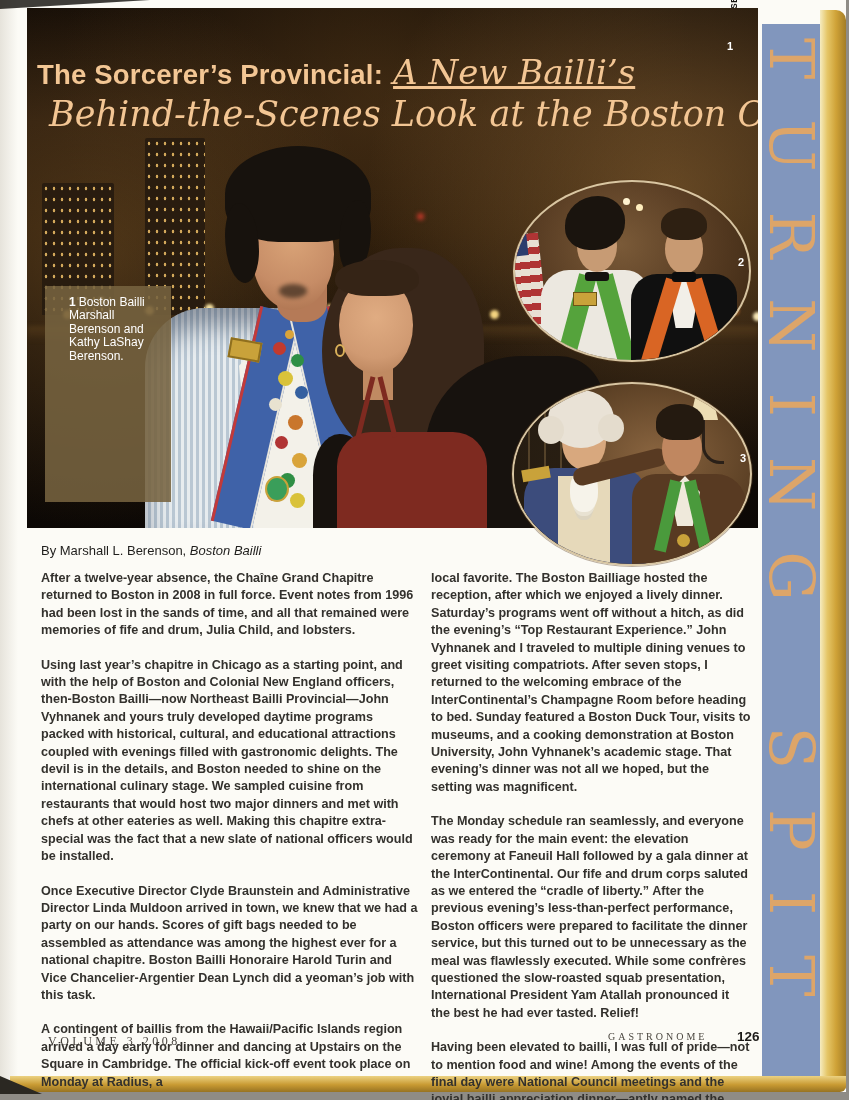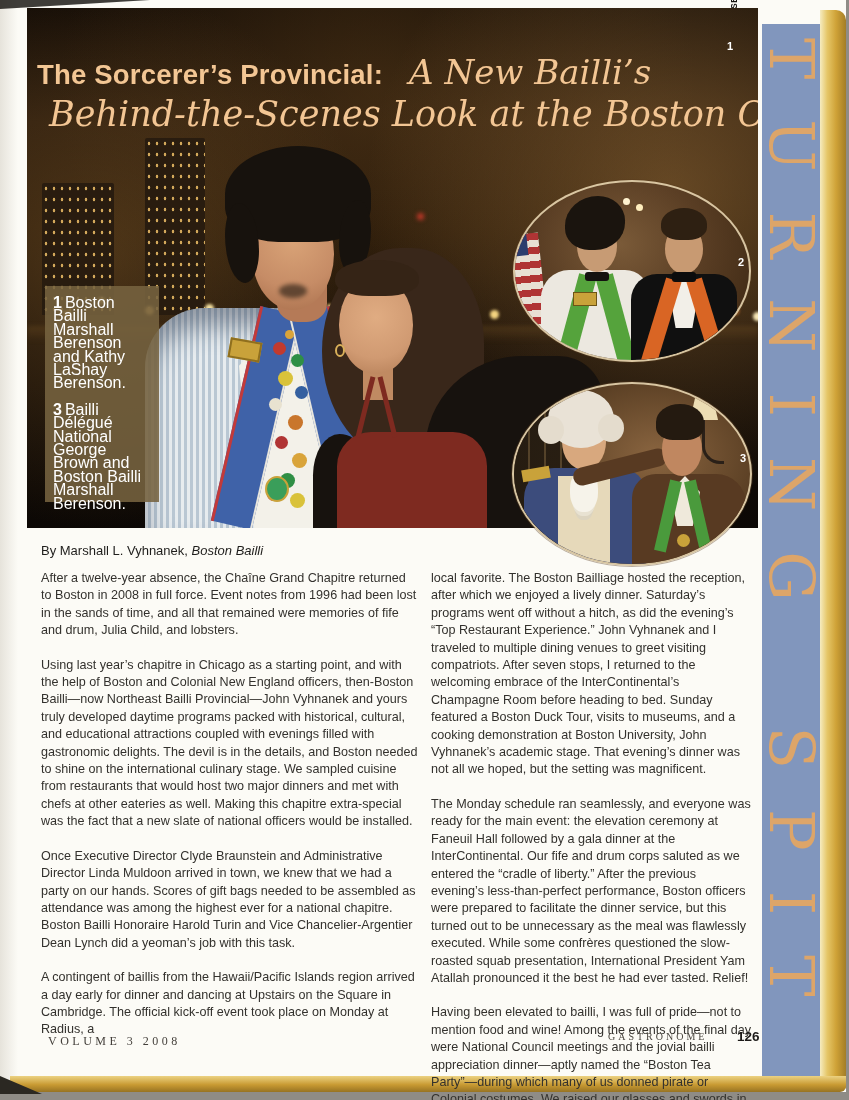--- a/index.html
+++ b/index.html
@@ -103,28 +103,28 @@
   .w-neck { left:336px; top:358px; width:30px; height:34px; background:#c08a62; }
   .w-shawl-r { left:398px; top:348px; width:178px; height:174px; border-radius:55% 25% 0 0; background:#17120e; }
   .w-shawl-l { left:286px; top:426px; width:62px; height:96px; border-radius:45% 60% 0 0; background:#17120e; }
   .w-top { left:310px; top:424px; width:150px; height:98px; border-radius:34px 34px 0 0; background:#7e2a20; }
   .w-strap-l { left:336px; top:368px; width:5px; height:62px; background:#7e2a20; transform:rotate(14deg); }
   .w-strap-r { left:358px; top:368px; width:5px; height:62px; background:#7e2a20; transform:rotate(-14deg); }
 
   
   .title-line1 { left:10px; top:44px; white-space:nowrap; }
   .title-bold { font-size:27.5px; font-weight:bold; color:#f3c694; letter-spacing:.2px; }
-  .title-script { font-family:"DejaVu Serif", serif; font-style:italic; font-size:34px; color:#f3c694; margin-left:26px; }
+  .title-script { font-family:"DejaVu Serif", serif; font-style:italic; font-size:34px; color:#f3c694; margin-left:10px;text-decoration:underline; }
   .title-line2 { left:22px; top:86px; font-family:"DejaVu Serif", serif; font-style:italic;
     font-size:35px; color:#f3c694; white-space:nowrap; }
 
   
-  .caption-box { left:18px; top:278px; width:114px; height:216px;
-    background:rgba(118,99,64,.88); padding:10px 8px; color:#fff;
-    font-size:16px; line-height:13.4px; }
+  .caption-box { left:18px; top:278px; width:126px; height:216px;
+    background:rgba(118,99,64,.88); padding:10px 24px; color:#fff;
+    font-size:12px; line-height:13.4px; }
   .caption-item { margin-bottom:13px; }
   .cap-num { font-weight:bold; margin-right:3px; }
 
   
   .oval { border-radius:50%; overflow:hidden; border:2px solid rgba(240,222,184,.85);
     box-shadow:0 0 0 1px rgba(90,60,30,.4); }
   #oval1 { left:513px; top:180px; width:238px; height:182px;
     background:radial-gradient(ellipse at 45% 35%, #7a5a38 0%, #5a3e24 45%, #35220f 100%); }
   #oval2 { left:512px; top:382px; width:240px; height:184px;
     background:radial-gradient(ellipse at 60% 40%, #8a6540 0%, #5e4226 48%, #2e1d0e 100%); }
@@ -181,21 +181,21 @@
   #marker1 { left:727px; top:40px; }
   #marker2 { left:738px; top:256px; }
   #marker3 { left:740px; top:452px; }
 
   
   .byline { left:41px; top:543px; font-size:13px; color:#1f1e1c; }
   .byline .role { font-style:italic; }
   .col { top:570px; font-size:12.6px; line-height:17.4px; color:#33312d; }
   #col-left { left:41px; width:378px; }
   #col-right { left:431px; width:320px; }
-  .col p { margin-bottom:17px; }
+  .col p { margin-bottom:17px;font-weight:bold; }
 
   
   .footer-volume { left:48px; top:1034px; font-family:Liberation Serif, serif;
     font-size:12px; letter-spacing:3.5px; color:#433f3a; }
   .footer-mag { left:608px; top:1031px; font-family:"Liberation Serif", serif;
     font-size:10px; letter-spacing:3px; color:#4a463f; }
   .footer-page { left:737px; top:1029px; font-size:13.5px; font-weight:bold; color:#1c1a18; }
 </style>
 </head>
 <body>
@@ -247,23 +247,20 @@
     <div class="ph w-strap-r"></div>
 
     <div class="ph title-line1">
       <span class="title-bold">The Sorcerer’s Provincial:</span><span class="title-script">A New Bailli’s</span>
     </div>
     <div class="ph title-line2">Behind-the-Scenes Look at the Boston Chapitre 2008</div>
 
     <div class="ph caption-box">
       <div class="caption-item">
         <span class="cap-num">1</span><span>Boston Bailli Marshall Berenson and Kathy LaShay Berenson.</span>
-      </div>
-      <div class="caption-item">
-        <span class="cap-num">3</span><span>Bailli Délégué National George Brown and Boston Bailli Marshall Berenson.</span>
       </div>
     </div>
   </div>
 
   <div id="oval1" class="abs oval">
     <div class="ov flag"></div>
     <div class="ov flag-canton"></div>
     <div class="ov lamps"></div>
     <div class="ov o1-body-l"></div>
     <div class="ov o1-sash-l1"></div>
@@ -301,21 +298,21 @@
     <div class="ov o2-arm"></div>
     <div class="ov o2-face-r"></div>
     <div class="ov o2-hair-r"></div>
   </div>
 
   <div id="marker1" class="abs marker">1</div>
   <div id="marker2" class="abs marker">2</div>
   <div id="marker3" class="abs marker">3</div>
 
   <div class="abs byline">
-    <span>By Marshall L. Vyhnanek, </span><span class="role">Boston Bailli</span>
+    <span>By Marshall L. Berenson, </span><span class="role">Boston Bailli</span>
   </div>
 
   <div id="col-left" class="abs col">
     <p>After a twelve-year absence, the Chaîne Grand Chapitre returned to Boston in 2008 in full force. Event notes from 1996 had been lost in the sands of time, and all that remained were memories of fife and drum, Julia Child, and lobsters.</p>
     <p>Using last year’s chapitre in Chicago as a starting point, and with the help of Boston and Colonial New England officers, then-Boston Bailli—now Northeast Bailli Provincial—John Vyhnanek and yours truly developed daytime programs packed with historical, cultural, and educational attractions coupled with evenings filled with gastronomic delights. The devil is in the details, and Boston needed to shine on the international culinary stage. We sampled cuisine from restaurants that would host two major dinners and met with chefs at other eateries as well. Making this chapitre extra-special was the fact that a new slate of national officers would be installed.</p>
     <p>Once Executive Director Clyde Braunstein and Administrative Director Linda Muldoon arrived in town, we knew that we had a party on our hands. Scores of gift bags needed to be assembled as attendance was among the highest ever for a national chapitre. Boston Bailli Honoraire Harold Turin and Vice Chancelier-Argentier Dean Lynch did a yeoman’s job with this task.</p>
     <p>A contingent of baillis from the Hawaii/Pacific Islands region arrived a day early for dinner and dancing at Upstairs on the Square in Cambridge. The official kick-off event took place on Monday at Radius, a</p>
   </div>
   <div id="col-right" class="abs col">
     <p>local favorite. The Boston Bailliage hosted the reception, after which we enjoyed a lively dinner. Saturday’s programs went off without a hitch, as did the evening’s “Top Restaurant Experience.” John Vyhnanek and I traveled to multiple dining venues to greet visiting compatriots. After seven stops, I returned to the welcoming embrace of the InterContinental’s Champagne Room before heading to bed. Sunday featured a Boston Duck Tour, visits to museums, and a cooking demonstration at Boston University, John Vyhnanek’s academic stage. That evening’s dinner was not all we hoped, but the setting was magnificent.</p>

